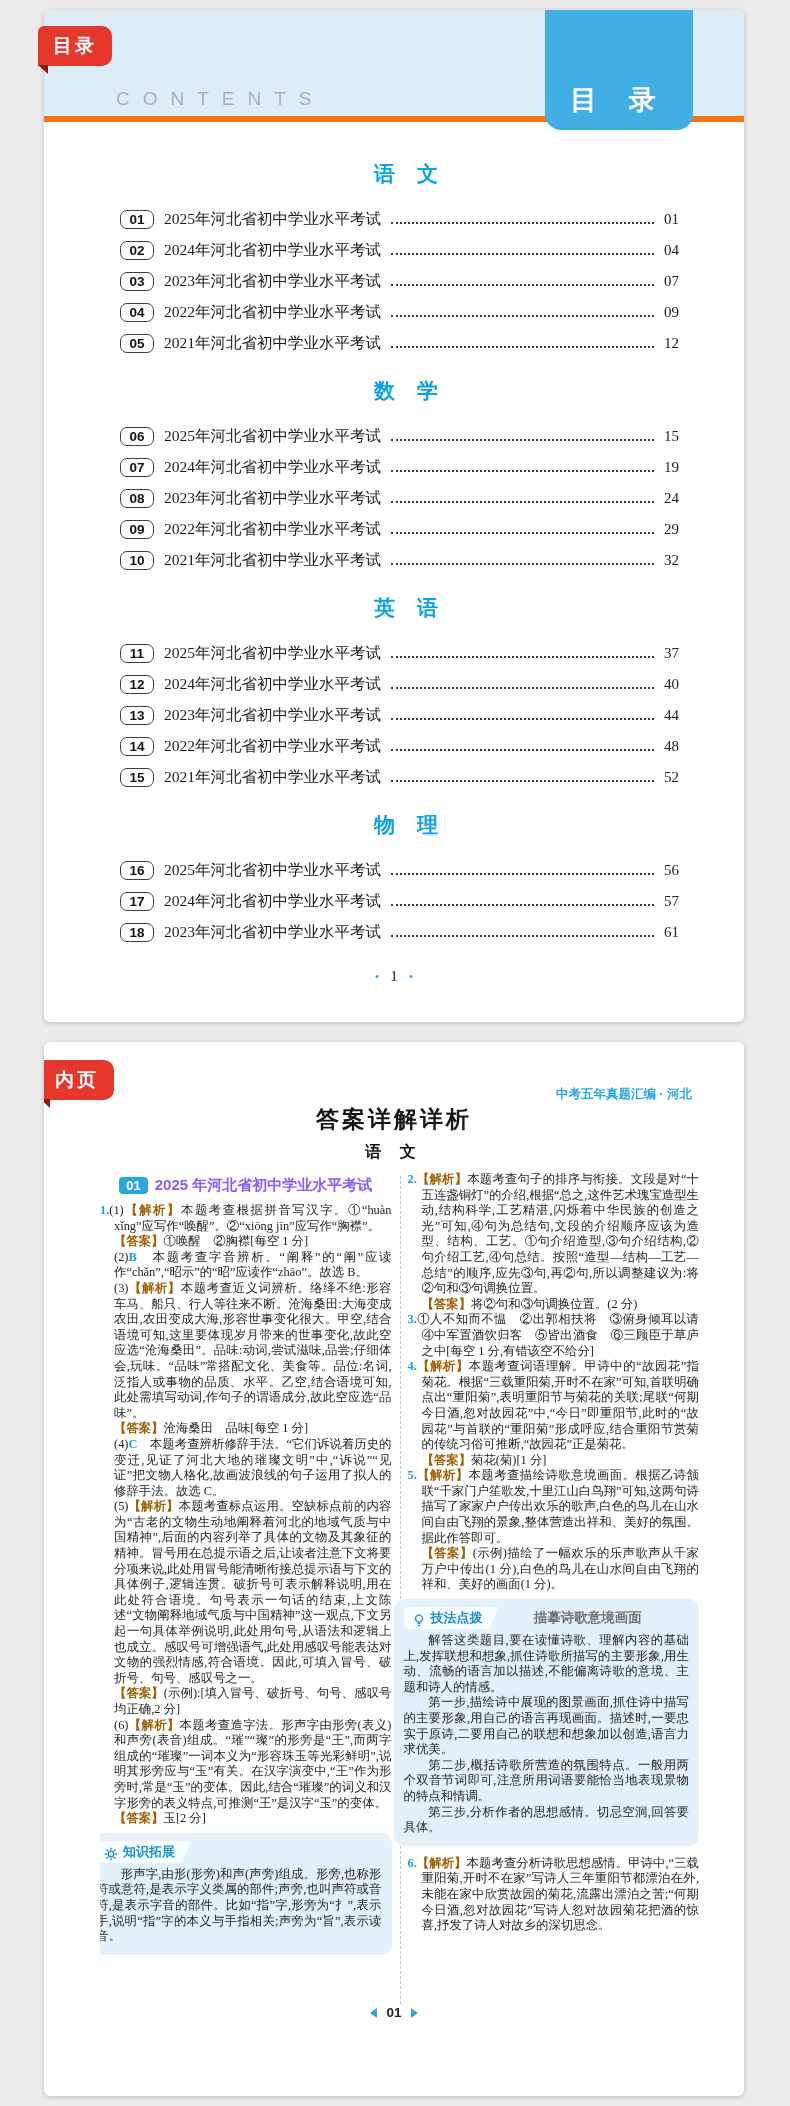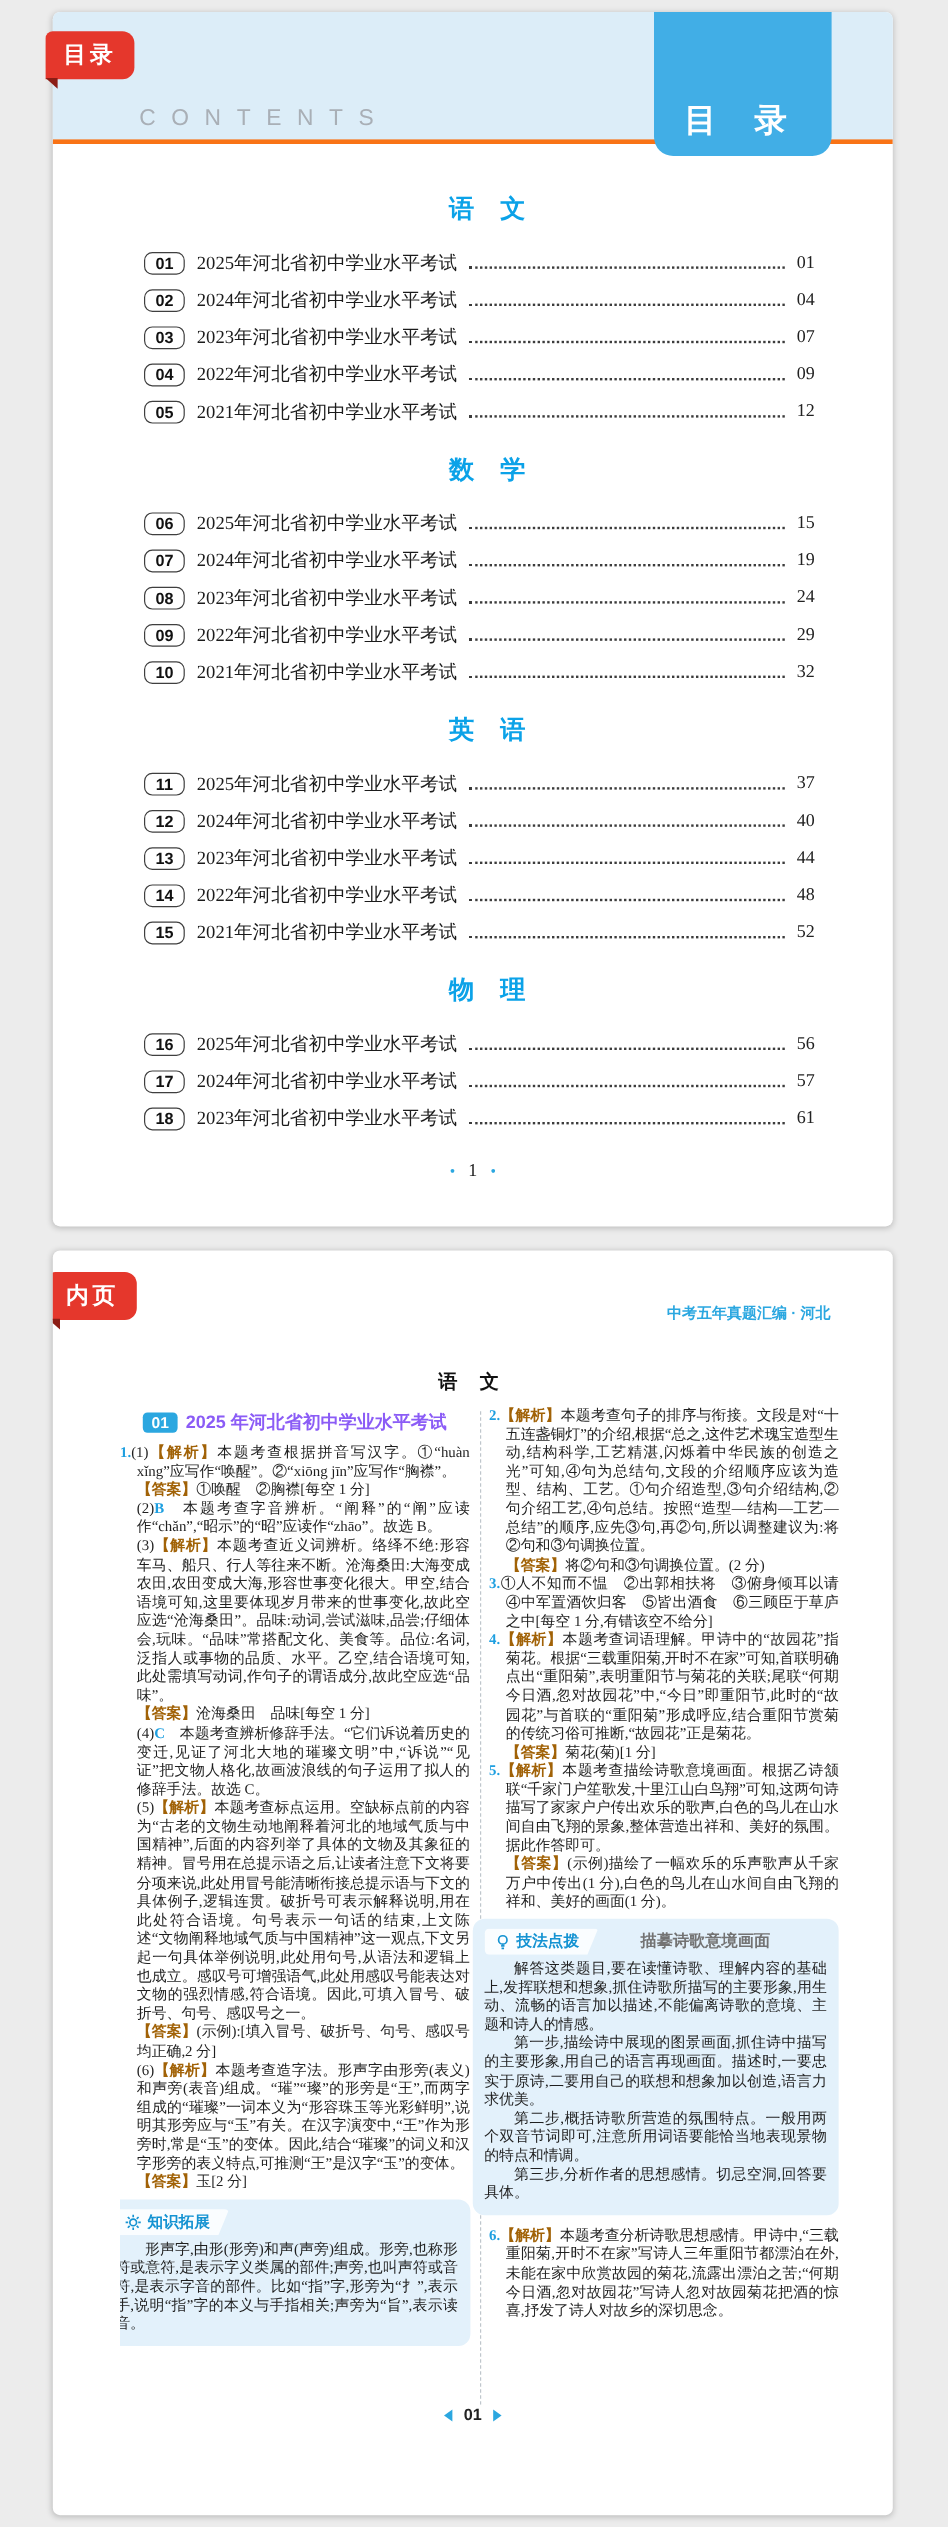--- a/index.html
+++ b/index.html
@@ -13,21 +13,21 @@
   
   .ribbon{position:absolute;background:#e5372c;color:#fff;font-weight:bold;font-size:19px;
           padding:7px 15px;border-radius:6px 10px 10px 0;letter-spacing:3px;z-index:5;}
   .ribbon::after{content:'';position:absolute;left:0;bottom:-8px;width:0;height:0;
           border-top:9px solid #8c1d15;border-left:10px solid transparent;}
   #page1 .ribbon{left:-6px;top:16px;}
   #page2 .ribbon{left:-4px;top:18px;}
 
   
   .p1-band{position:absolute;top:0;left:0;right:0;height:106px;background:#dcedf8;
-           border-bottom:4px solid #f97316;border-radius:6px 6px 0 0;}
+           border-bottom:6px solid #f97316;border-radius:6px 6px 0 0;}
   .contents{position:absolute;left:72px;top:78px;font-size:19px;color:#a9afb6;letter-spacing:13px;}
   .tab{position:absolute;left:501px;top:0;width:148px;height:120px;background:#41aee6;
        border-radius:0 0 16px 16px;color:#fff;display:flex;align-items:flex-end;justify-content:center;
        padding-bottom:12px;font-size:27px;font-weight:bold;letter-spacing:12px;box-sizing:border-box;z-index:4;}
   .toc{position:absolute;top:108px;left:76px;right:44px;}
   .toc-section{margin-top:18px;}
   .toc-section.first{margin-top:42px;}
   .sec-head{text-align:center;color:#0ba2e8;font-weight:bold;font-size:21px;letter-spacing:8px;
             margin-bottom:16px;}
   .toc-row{display:flex;align-items:center;height:31px;font-family:"Liberation Serif",serif;}
@@ -58,21 +58,21 @@
        padding-left:14px;text-align:justify;}
   .para{margin:0;text-indent:0;}
   .para.lead{text-indent:-14px;}
   .para.ind{text-indent:2em;}
   .seg-n{color:#1e9fe0;font-weight:bold;}
   .seg-u{color:#1e9fe0;font-weight:bold;}
   .seg-b{font-weight:bold;color:#a16207;}
   .kbox{background:#e3f1fb;border-radius:10px;margin:6px 0 10px -14px;padding:8px 10px 10px;}
   .kbox .ansin{padding-left:0;}
   .kbox-head{display:flex;align-items:center;gap:8px;margin-bottom:4px;}
-  .kbox-chip{display:inline-flex;align-items:center;gap:5px;background:#fafdff;color:#1593d2;
+  .kbox-chip{display:inline-flex;align-items:flex-end;gap:5px;background:#fafdff;color:#1593d2;
              font-weight:bold;font-size:13px;padding:2px 16px 2px 8px;border-radius:4px;
              clip-path:polygon(0 0,100% 0,calc(100% - 9px) 100%,0 100%);}
   .kbox-title{font-weight:bold;font-size:13.5px;color:#737373;flex:1;text-align:center;padding-right:20px;}
   .icon-svg{width:14px;height:14px;display:block;}
   .p2-footer{position:absolute;top:963px;width:100%;display:flex;justify-content:center;
              align-items:center;gap:9px;font-weight:bold;font-size:13.5px;color:#222;}
   .tri{width:0;height:0;}
   .tri-l{border-top:5px solid transparent;border-bottom:5px solid transparent;border-right:7px solid #2ba7e0;}
   .tri-r{border-top:5px solid transparent;border-bottom:5px solid transparent;border-left:7px solid #2ba7e0;}
 </style>
@@ -234,20 +234,21 @@
     </div>
 
     <div class="p1-footer">
       <span class="dot">•</span><span>1</span><span class="dot">•</span>
     </div>
   </div>
 
   <div class="page" id="page2">
     <div class="ribbon">内页</div>
     <div class="p2-brand">中考五年真题汇编 · 河北</div>
+    <div class="p2-title">答案详解详析</div>
     <div class="p2-sub">语 文</div>
 
     <div class="cols">
 
       <div class="col left">
         <div class="ans-sec">
           <span class="ans-badge">01</span>
           <span class="ans-sec-title">2025 年河北省初中学业水平考试</span>
         </div>
         <div class="ans">

